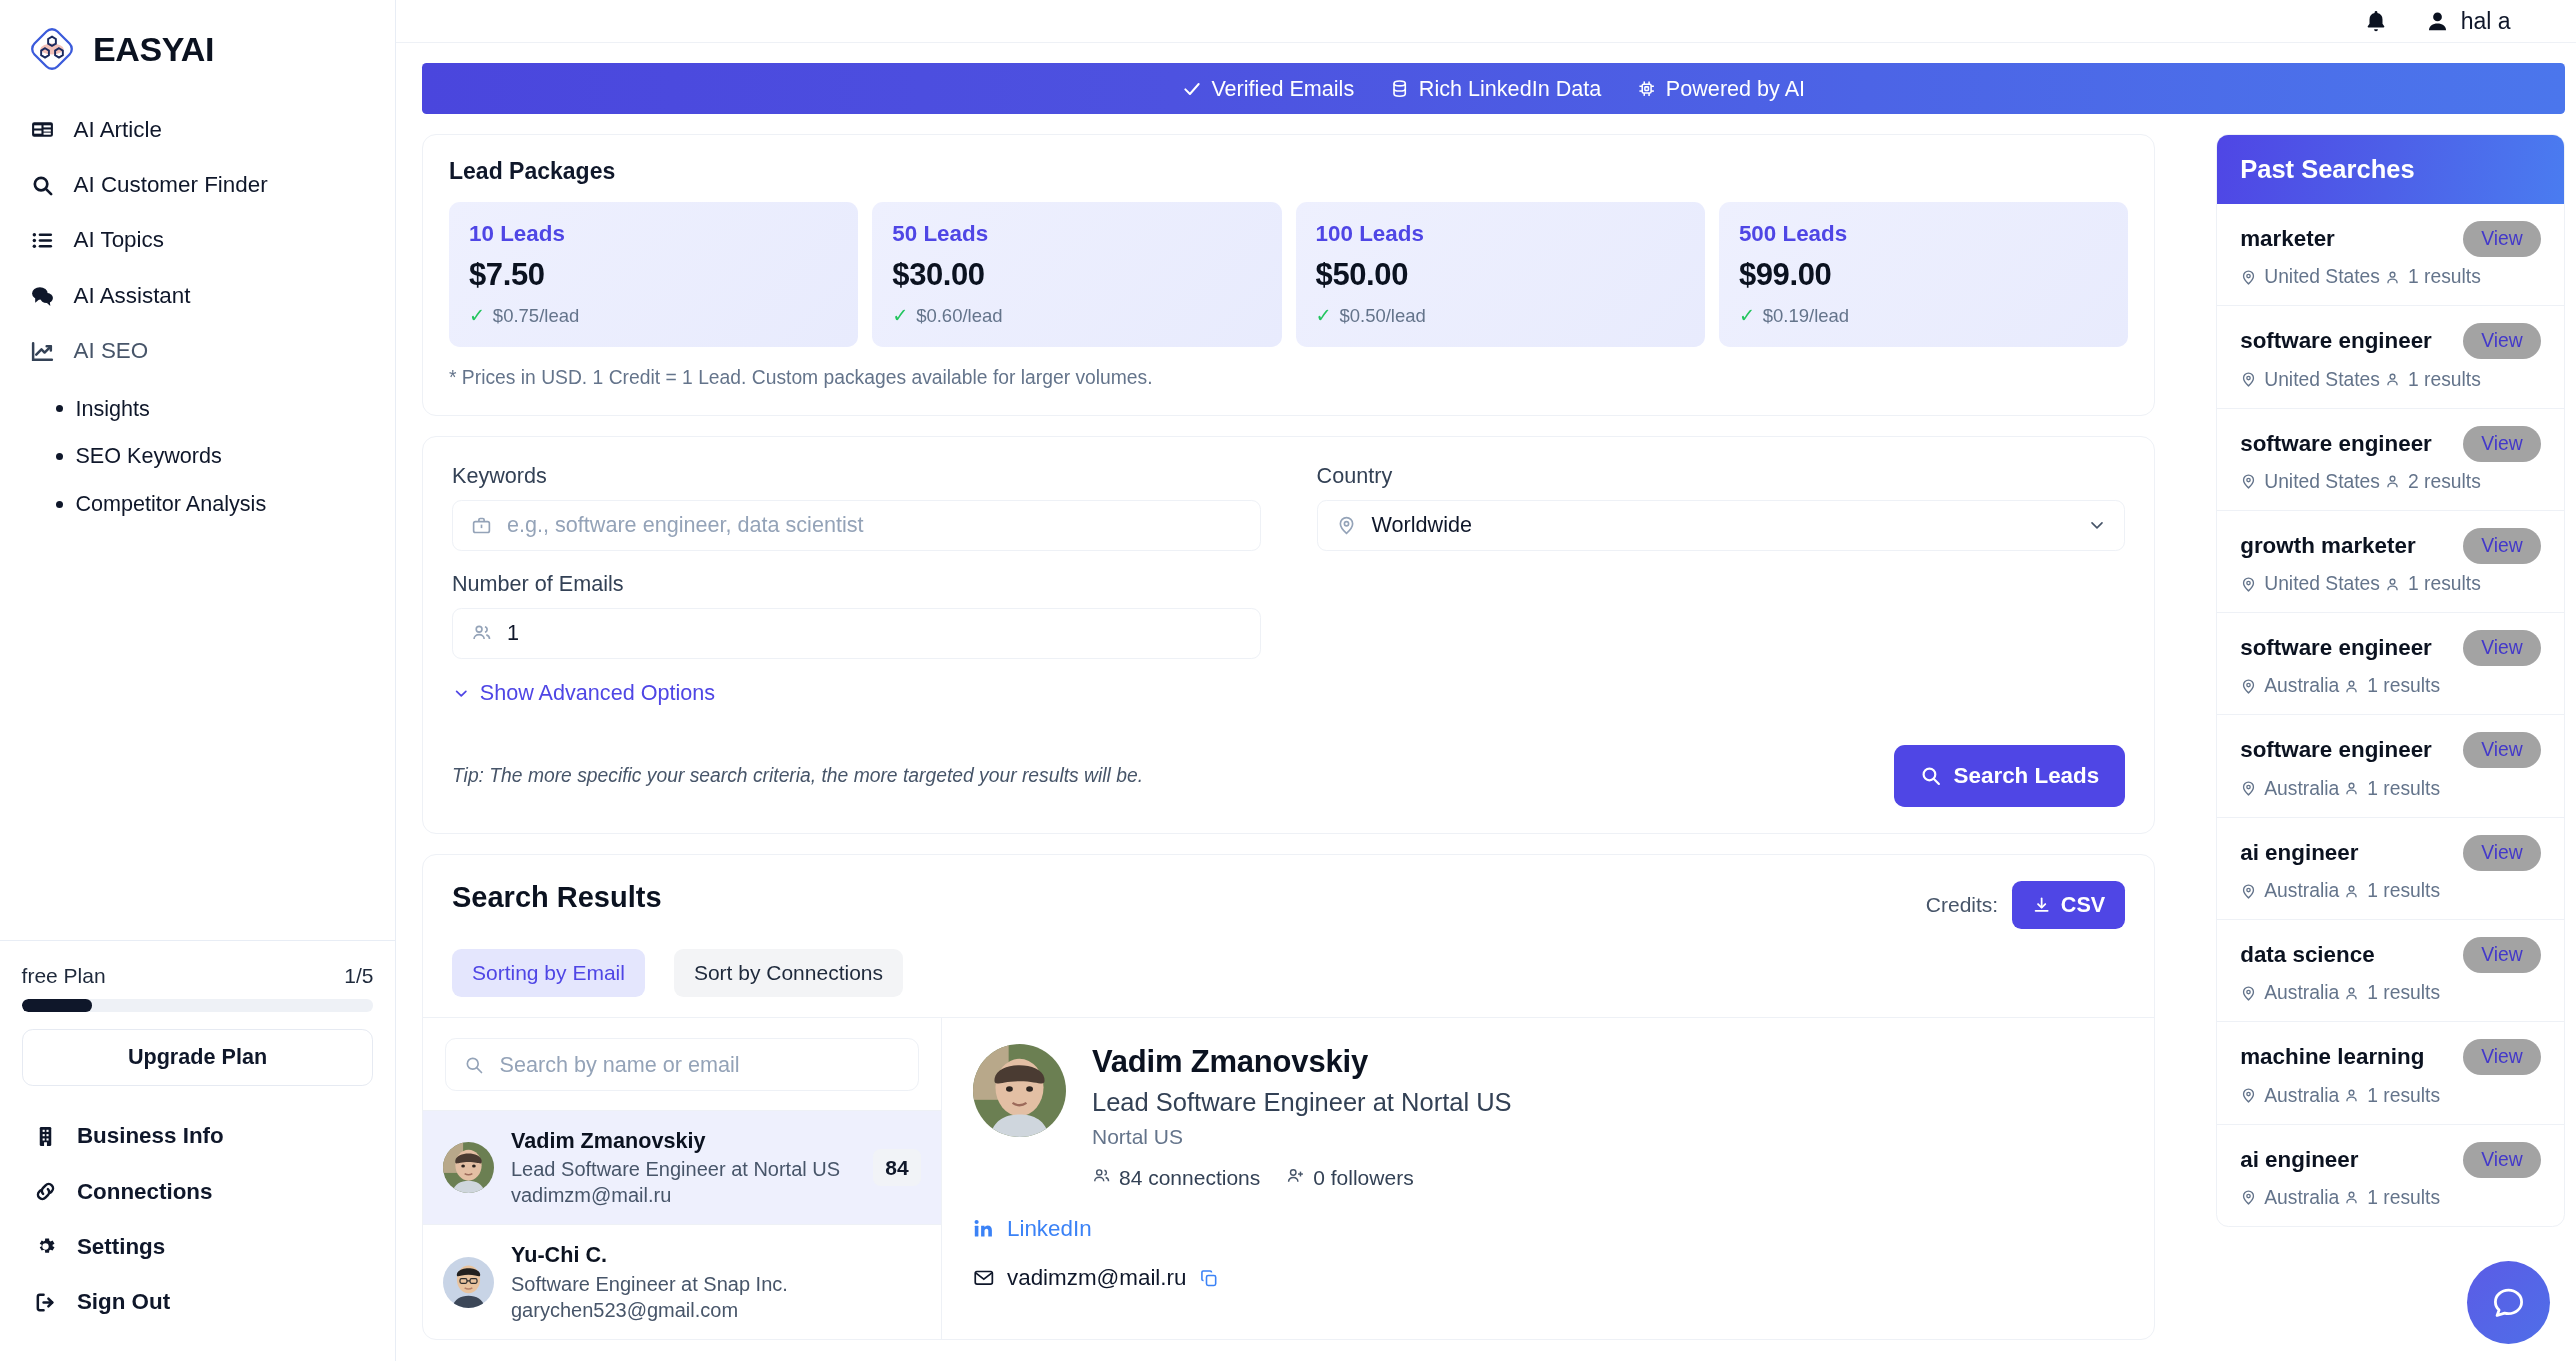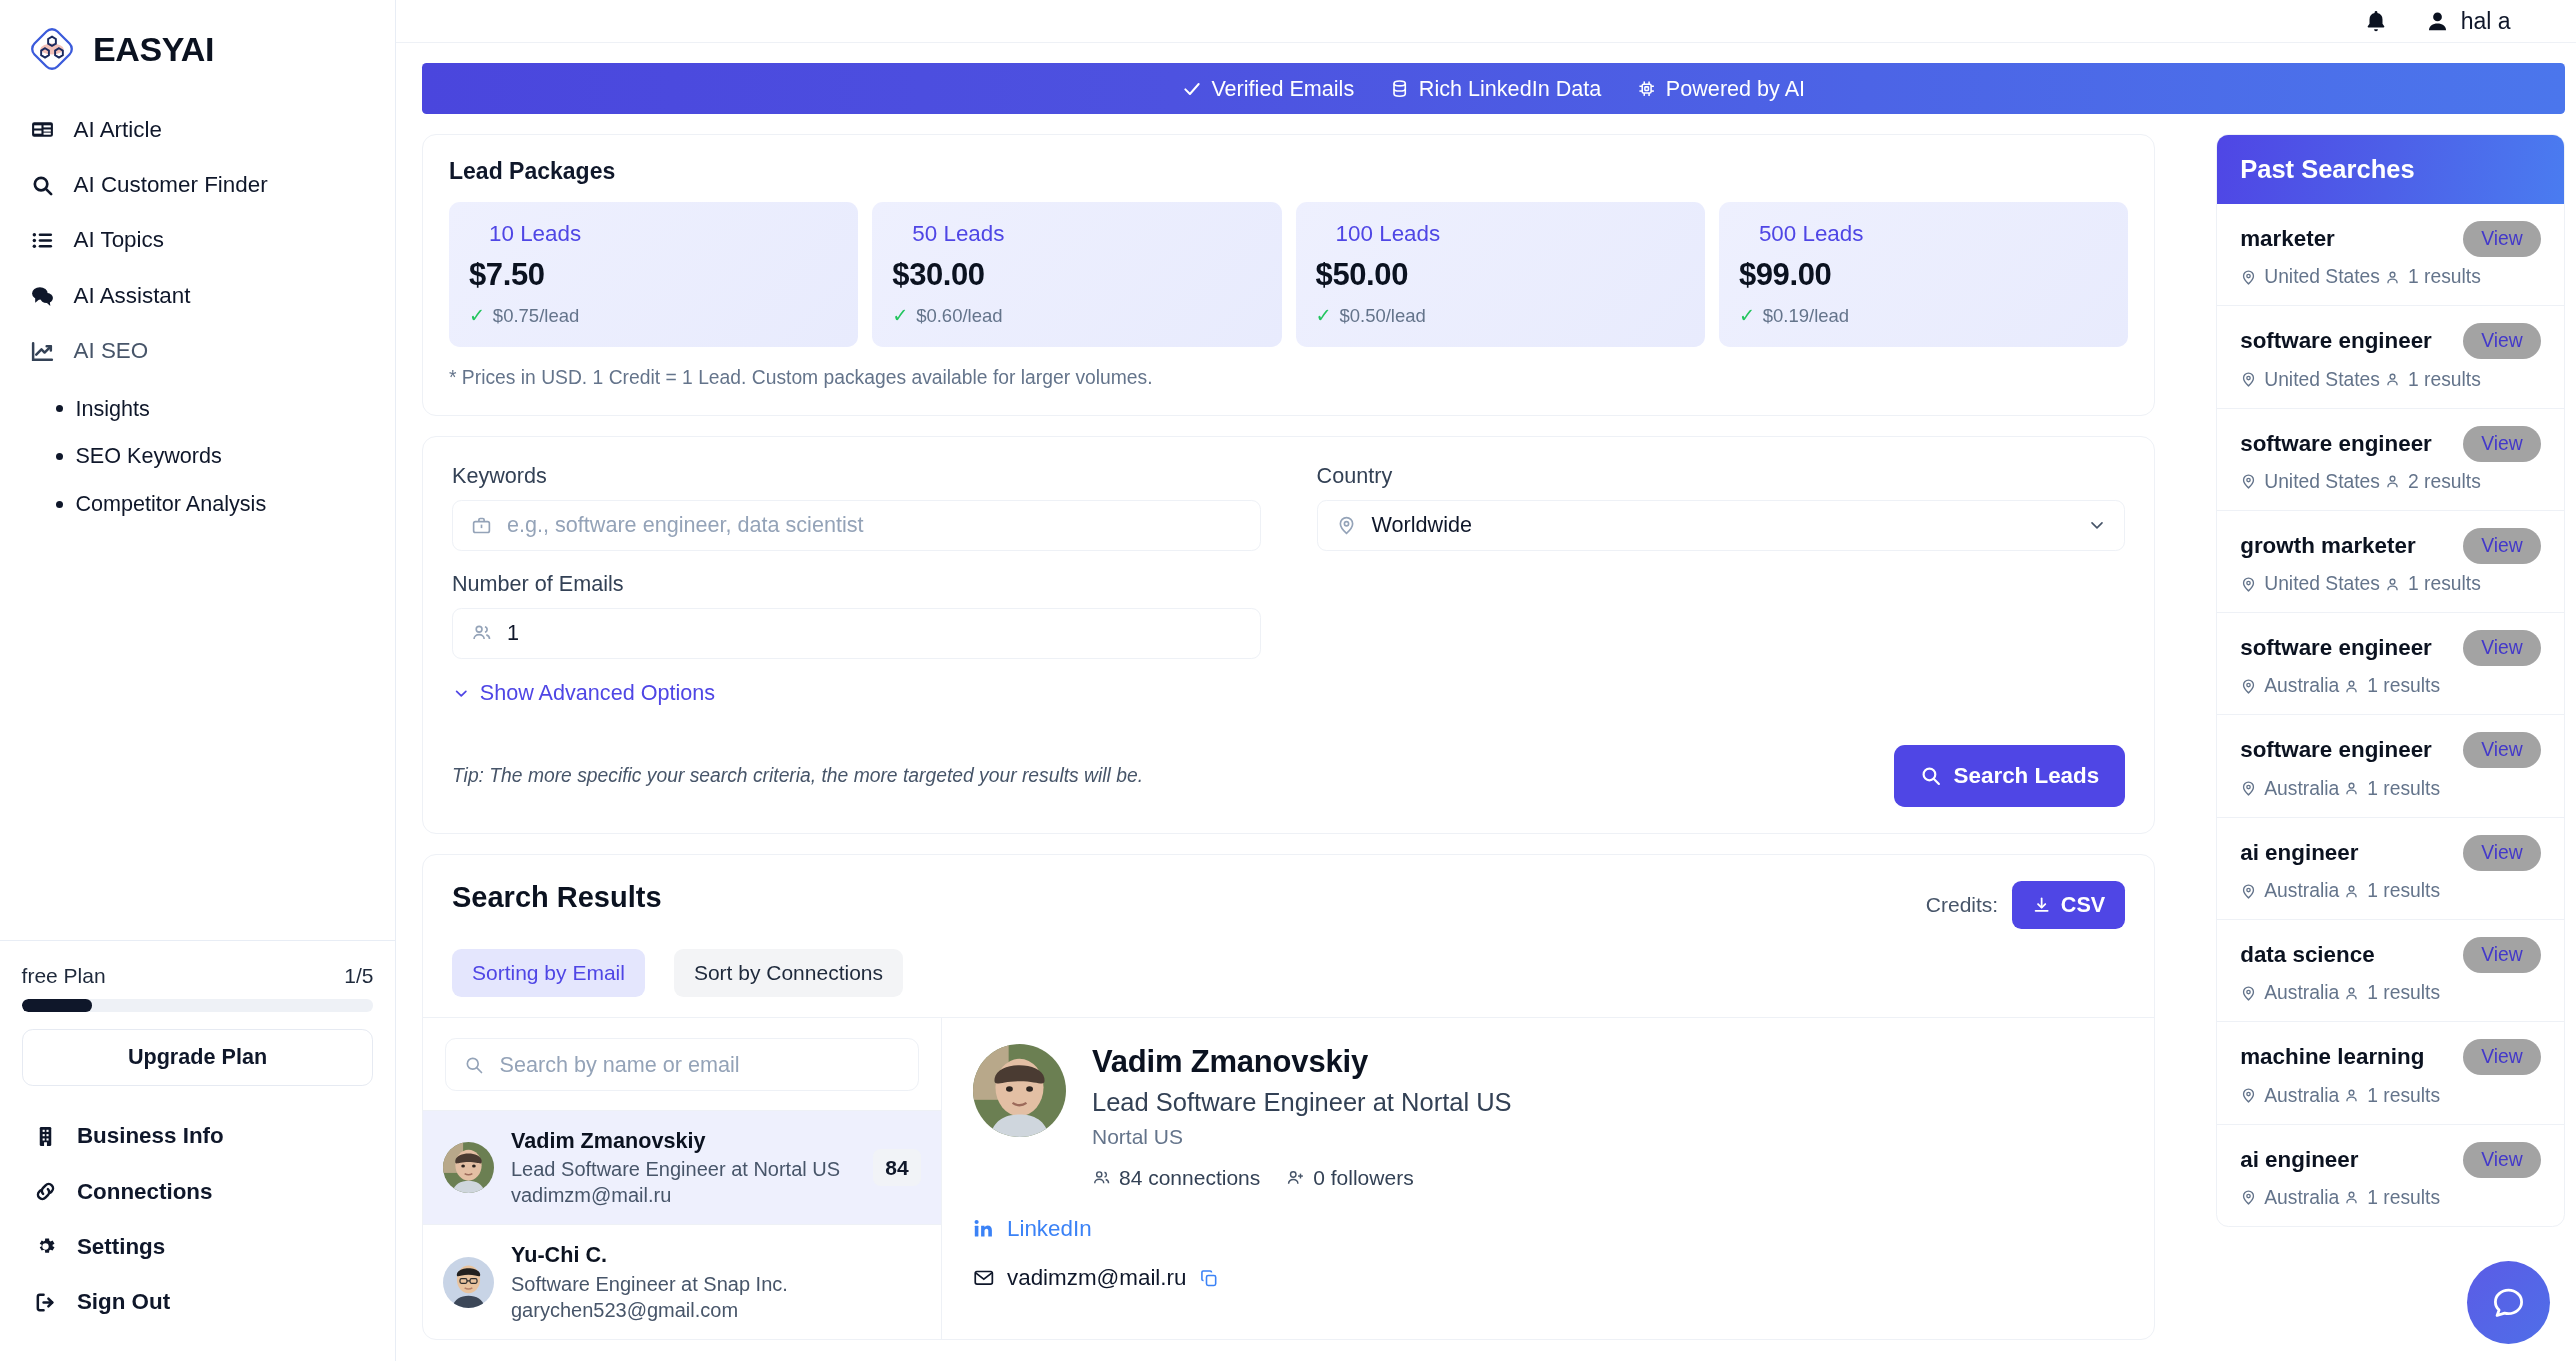--- a/index.html
+++ b/index.html
@@ -85,21 +85,21 @@
 
   .card { background: #fff; border: 1.5px solid #eef1f6; border-radius: 14px; }
 
   .packages { padding: 23px 26px 26px 26px; }
   .packages h2 { font-size: 23px; font-weight: bold; color: #0f172a; }
   .pkg-grid { display: grid; grid-template-columns: repeat(4, 1fr); gap: 14px; margin-top: 17px; }
   .pkg {
     background: linear-gradient(135deg, #eef0fe 0%, #e8ebfd 100%);
     border-radius: 10.8px; padding: 18.5px 20px 20px 20px; cursor: pointer;
   }
-  .pkg .name { font-size: 22.4px; font-weight: normal; color: #4f46e5; margin-left: 20px; }
+  .pkg .name { font-size: 22.4px; font-weight: bold; color: #4f46e5; }
   .pkg .price { font-size: 31px; font-weight: bold; color: #0b1220; margin-top: 10.8px; letter-spacing: -0.4px; }
   .pkg .per { font-size: 18.5px; color: #64748b; margin-top: 10.8px; display: flex; align-items: center; gap: 7.7px; }
   .pkg .per .chk { color: #22c55e; font-size: 19.3px; }
   .pkg-note { margin-top: 20px; font-size: 19.3px; color: #64748b; }
 
   .searchcard { padding: 26px 29px 26px 29px; }
   .form-grid { display: grid; grid-template-columns: 1fr 1fr; column-gap: 56px; }
   .field { margin-bottom: 20px; }
   .field label { display: block; font-size: 21.6px; color: #334155; margin-bottom: 10.8px; }
   .inp {
@@ -158,21 +158,21 @@
   .lead-email { font-size: 20px; color: #475569; margin-top: 3.1px; }
   .conn-badge { background: #f1f3f7; border-radius: 7.7px; padding: 6.2px 12.4px; font-size: 21px; font-weight: bold; color: #0f172a; }
 
   .detail { flex: 1; padding: 26px 31px; min-width: 0; }
   .detail-head { display: flex; gap: 26px; align-items: flex-start; }
   .detail-avatar { width: 93px; height: 93px; border-radius: 50%; flex-shrink: 0; overflow: hidden; position: relative; }
   .detail-name { font-size: 31px; font-weight: bold; color: #0b1220; letter-spacing: -0.2px; }
   .detail-title { font-size: 25.5px; color: #334155; margin-top: 7.7px; }
   .detail-company { font-size: 21px; color: #64748b; margin-top: 7.7px; }
   .detail-stats { display: flex; gap: 26px; margin-top: 17px; font-size: 21px; color: #334155; }
-  .detail-stats span { display: inline-flex; align-items: center; gap: 7.7px; }
+  .detail-stats span { display: inline-flex; gap: 7.7px; }
   .detail-link { display: flex; align-items: center; gap: 12.4px; margin-top: 26px; font-size: 22.4px; color: #3b82f6; cursor: pointer; }
   .detail-email { display: flex; align-items: center; gap: 12.4px; margin-top: 23px; font-size: 22.4px; color: #0f172a; }
 
   
   .past { border: 1.5px solid #eef1f6; border-radius: 12.4px; overflow: hidden; background: #fff; margin-left: 33px; }
   .past-head {
     background: linear-gradient(100deg, #4f46e5 0%, #4d60e8 50%, #4a7cf0 100%);
     color: #fff; font-size: 25.5px; font-weight: bold; padding: 20px 23px;
   }
   .past-item { padding: 17px 23px; border-top: 1.5px solid #eef1f6; }

